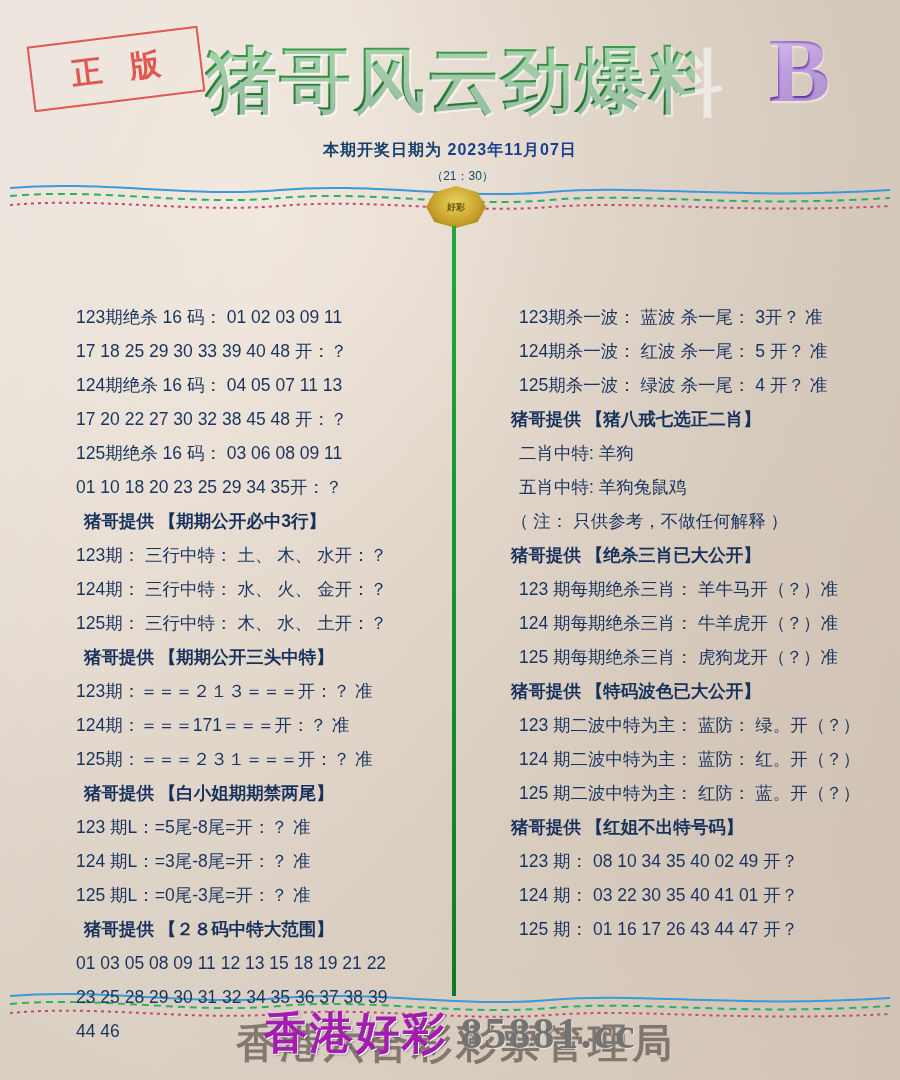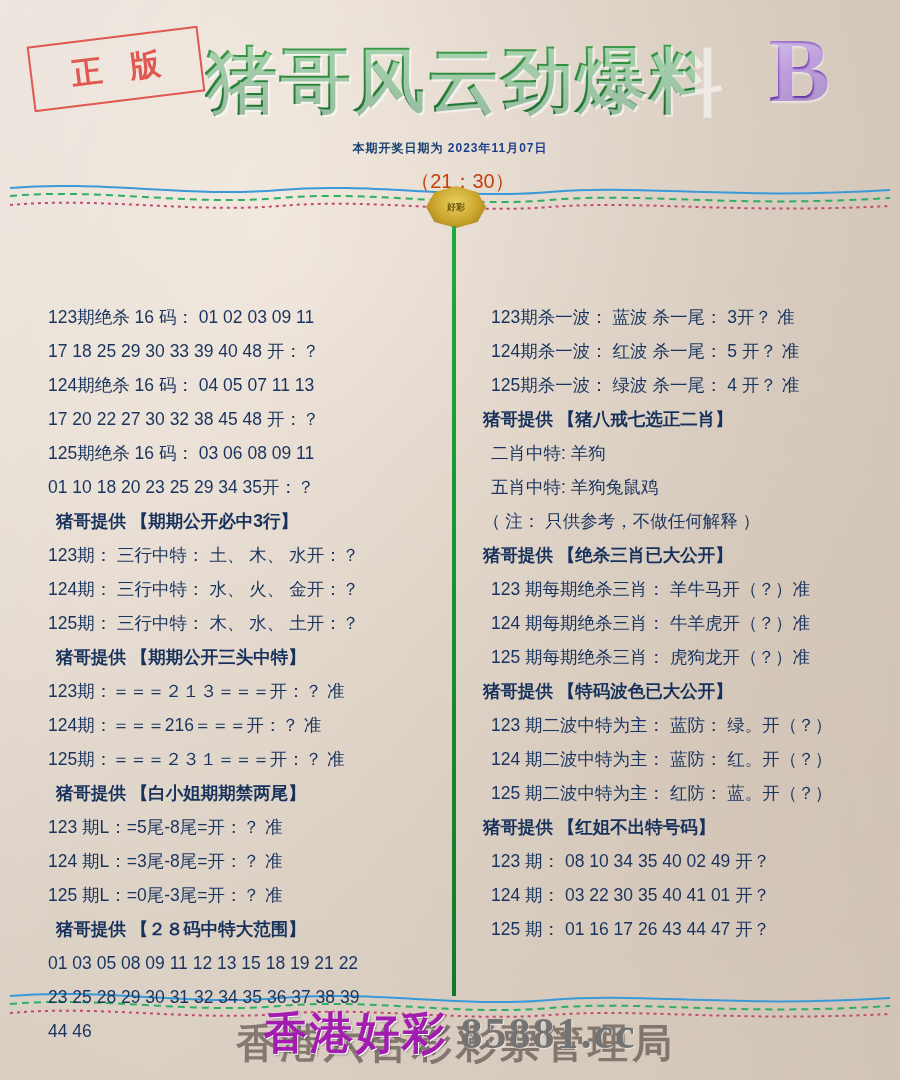--- a/index.html
+++ b/index.html
@@ -39,26 +39,26 @@
   .bigletter{
     position:absolute;right:70px;top:24px;
     font-family:"Liberation Serif","DejaVu Serif",serif;
     font-size:92px;font-weight:bold;line-height:92px;
     background:linear-gradient(160deg,#b79bd6 0%,#7d3fbf 45%,#4e1f8a 100%);
     -webkit-background-clip:text;background-clip:text;color:transparent;
     text-shadow:1px 2px 2px rgba(255,255,255,.5);
   }
   .drawdate{
     position:absolute;left:0;right:0;top:140px;text-align:center;
-    font-size:12px;color:#15406e;font-weight:bold;letter-spacing:1px;
+    font-size:16px;color:#15406e;font-weight:bold;letter-spacing:1px;
   }
   .drawdate .dt{color:#1b3f8f;font-weight:bold;}
   .drawtime{
     position:absolute;left:0;right:0;top:168px;text-align:center;
-    font-size:20px;color:#c2410c;margin-left:25px;
+    font-size:12px;color:#0c4a6e;margin-left:25px;
   }
   
   .wave{position:absolute;left:10px;width:880px;height:34px;}
   .wave.top{top:180px;}
   .wave.bottom{top:988px;}
   .seal{
     position:absolute;left:426px;top:186px;width:60px;height:42px;
     background:radial-gradient(ellipse at 50% 40%, #e8d25e 0%, #c9a32c 55%, #8d6c14 100%);
     clip-path:polygon(50% 0%,86% 15%,100% 50%,86% 86%,50% 100%,14% 86%,0% 50%,14% 15%);
     box-shadow:0 1px 3px rgba(0,0,0,.35);
@@ -66,21 +66,21 @@
     color:#6b4f10;font-size:9px;font-weight:bold;
   }
   .vline{
     position:absolute;left:452px;top:226px;width:4px;height:770px;
     background:linear-gradient(180deg,#1fa83c,#0e7a29);
   }
   
   .col{position:absolute;top:300px;font-size:17.5px;color:#18335e;line-height:34px;}
   .col-left{left:48px;width:390px;}
   .col-right{left:483px;width:400px;}
-  .row{white-space:nowrap;}
+  .row{white-space:nowrap;margin-left:28px;}
   .head{font-weight:bold;color:#16315c;}
   .note{color:#17325d;}
   .ind{padding-left:8px;}
   
   .footer-main{
     position:absolute;left:0;right:0;top:1004px;text-align:center;
     font-family:"Liberation Serif","DejaVu Serif",serif;
     font-size:44px;font-weight:bold;letter-spacing:2px;white-space:nowrap;
   }
   .fm-red{
@@ -133,21 +133,21 @@
   <div class="row">124期绝杀 16 码：  04 05 07 11 13</div>
   <div class="row">17 20 22 27 30 32 38 45 48 开：？</div>
   <div class="row">125期绝杀 16 码：  03 06 08 09 11</div>
   <div class="row">01 10 18 20 23 25 29 34 35开：？</div>
   <div class="row head ind">猪哥提供  【期期公开必中3行】</div>
   <div class="row">123期： 三行中特： 土、  木、  水开：？</div>
   <div class="row">124期： 三行中特： 水、  火、  金开：？</div>
   <div class="row">125期： 三行中特： 木、  水、  土开：？</div>
   <div class="row head ind">猪哥提供  【期期公开三头中特】</div>
   <div class="row">123期：＝＝＝２１３＝＝＝开：？ 准</div>
-  <div class="row">124期：＝＝＝216＝＝＝开：？ 准</div>
+  <div class="row">124期：＝＝＝171＝＝＝开：？ 准</div>
   <div class="row">125期：＝＝＝２３１＝＝＝开：？ 准</div>
   <div class="row head ind">猪哥提供  【白小姐期期禁两尾】</div>
   <div class="row">123 期L：=5尾-8尾=开：？ 准</div>
   <div class="row">124 期L：=3尾-8尾=开：？ 准</div>
   <div class="row">125 期L：=0尾-3尾=开：？ 准</div>
   <div class="row head ind">猪哥提供  【２８码中特大范围】</div>
   <div class="row">01 03 05 08 09 11 12 13 15 18 19 21 22</div>
   <div class="row">23 25 28 29 30 31 32 34 35 36 37 38 39</div>
   <div class="row">44 46</div>
 </div>

